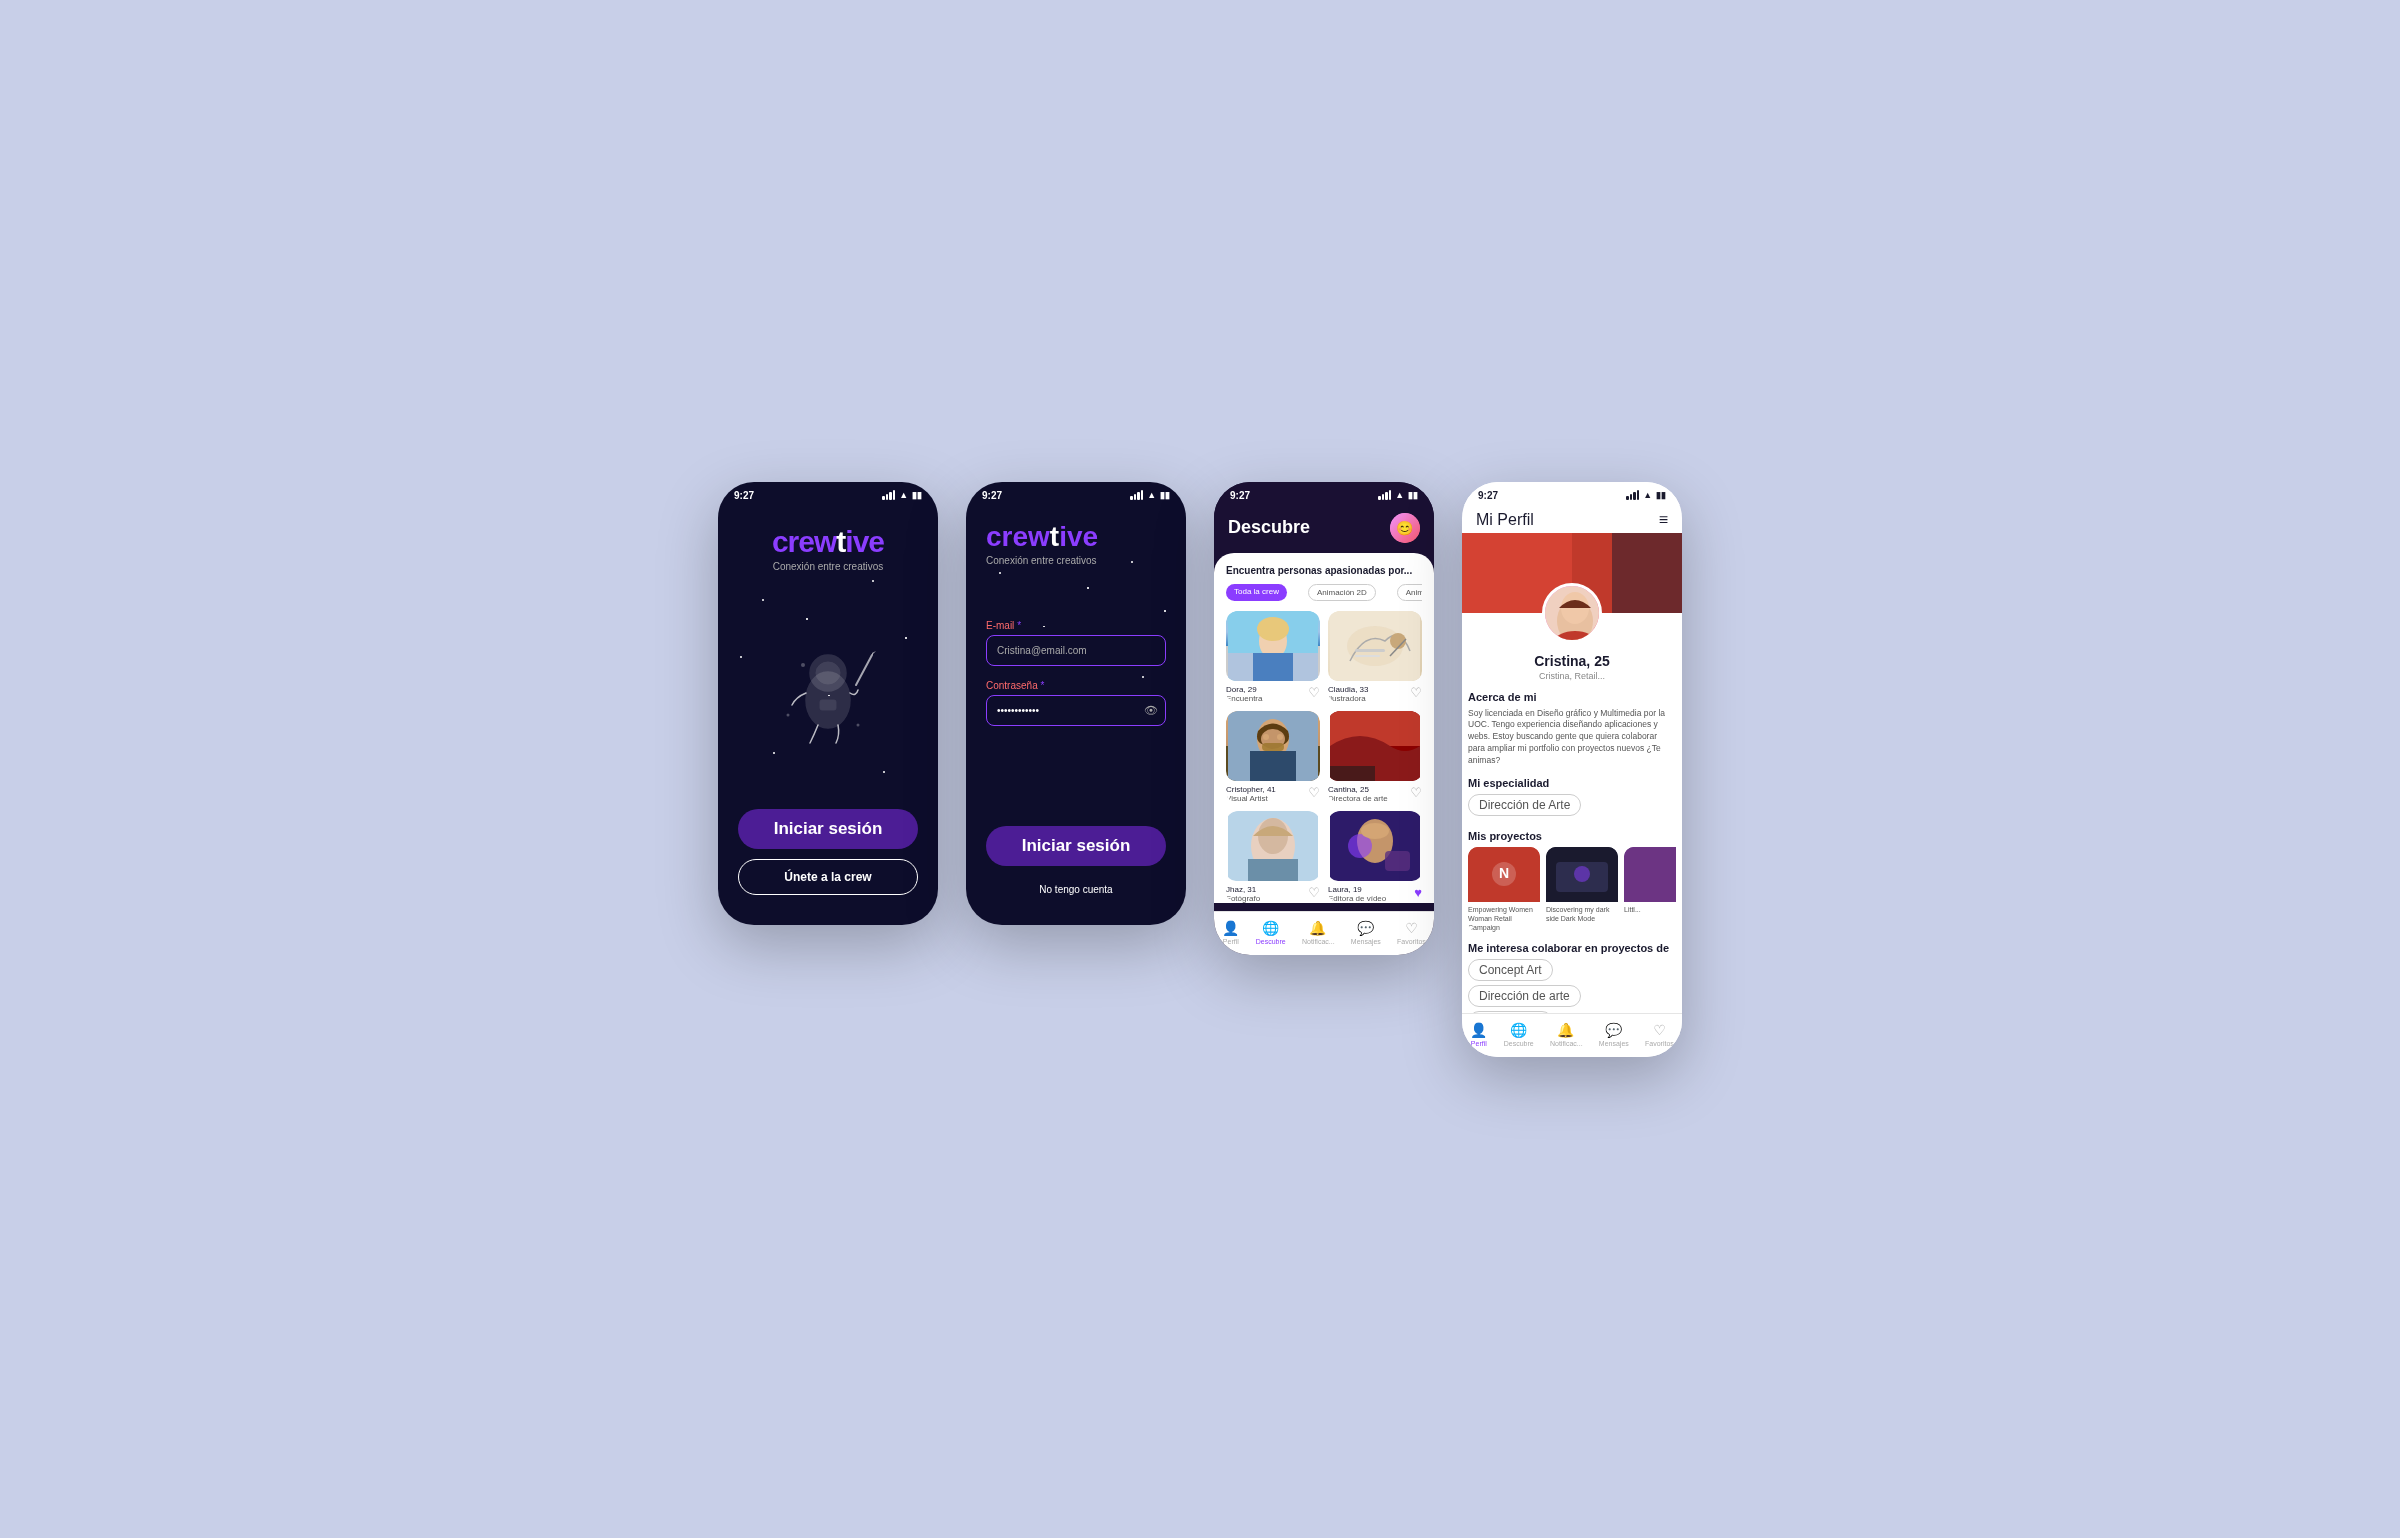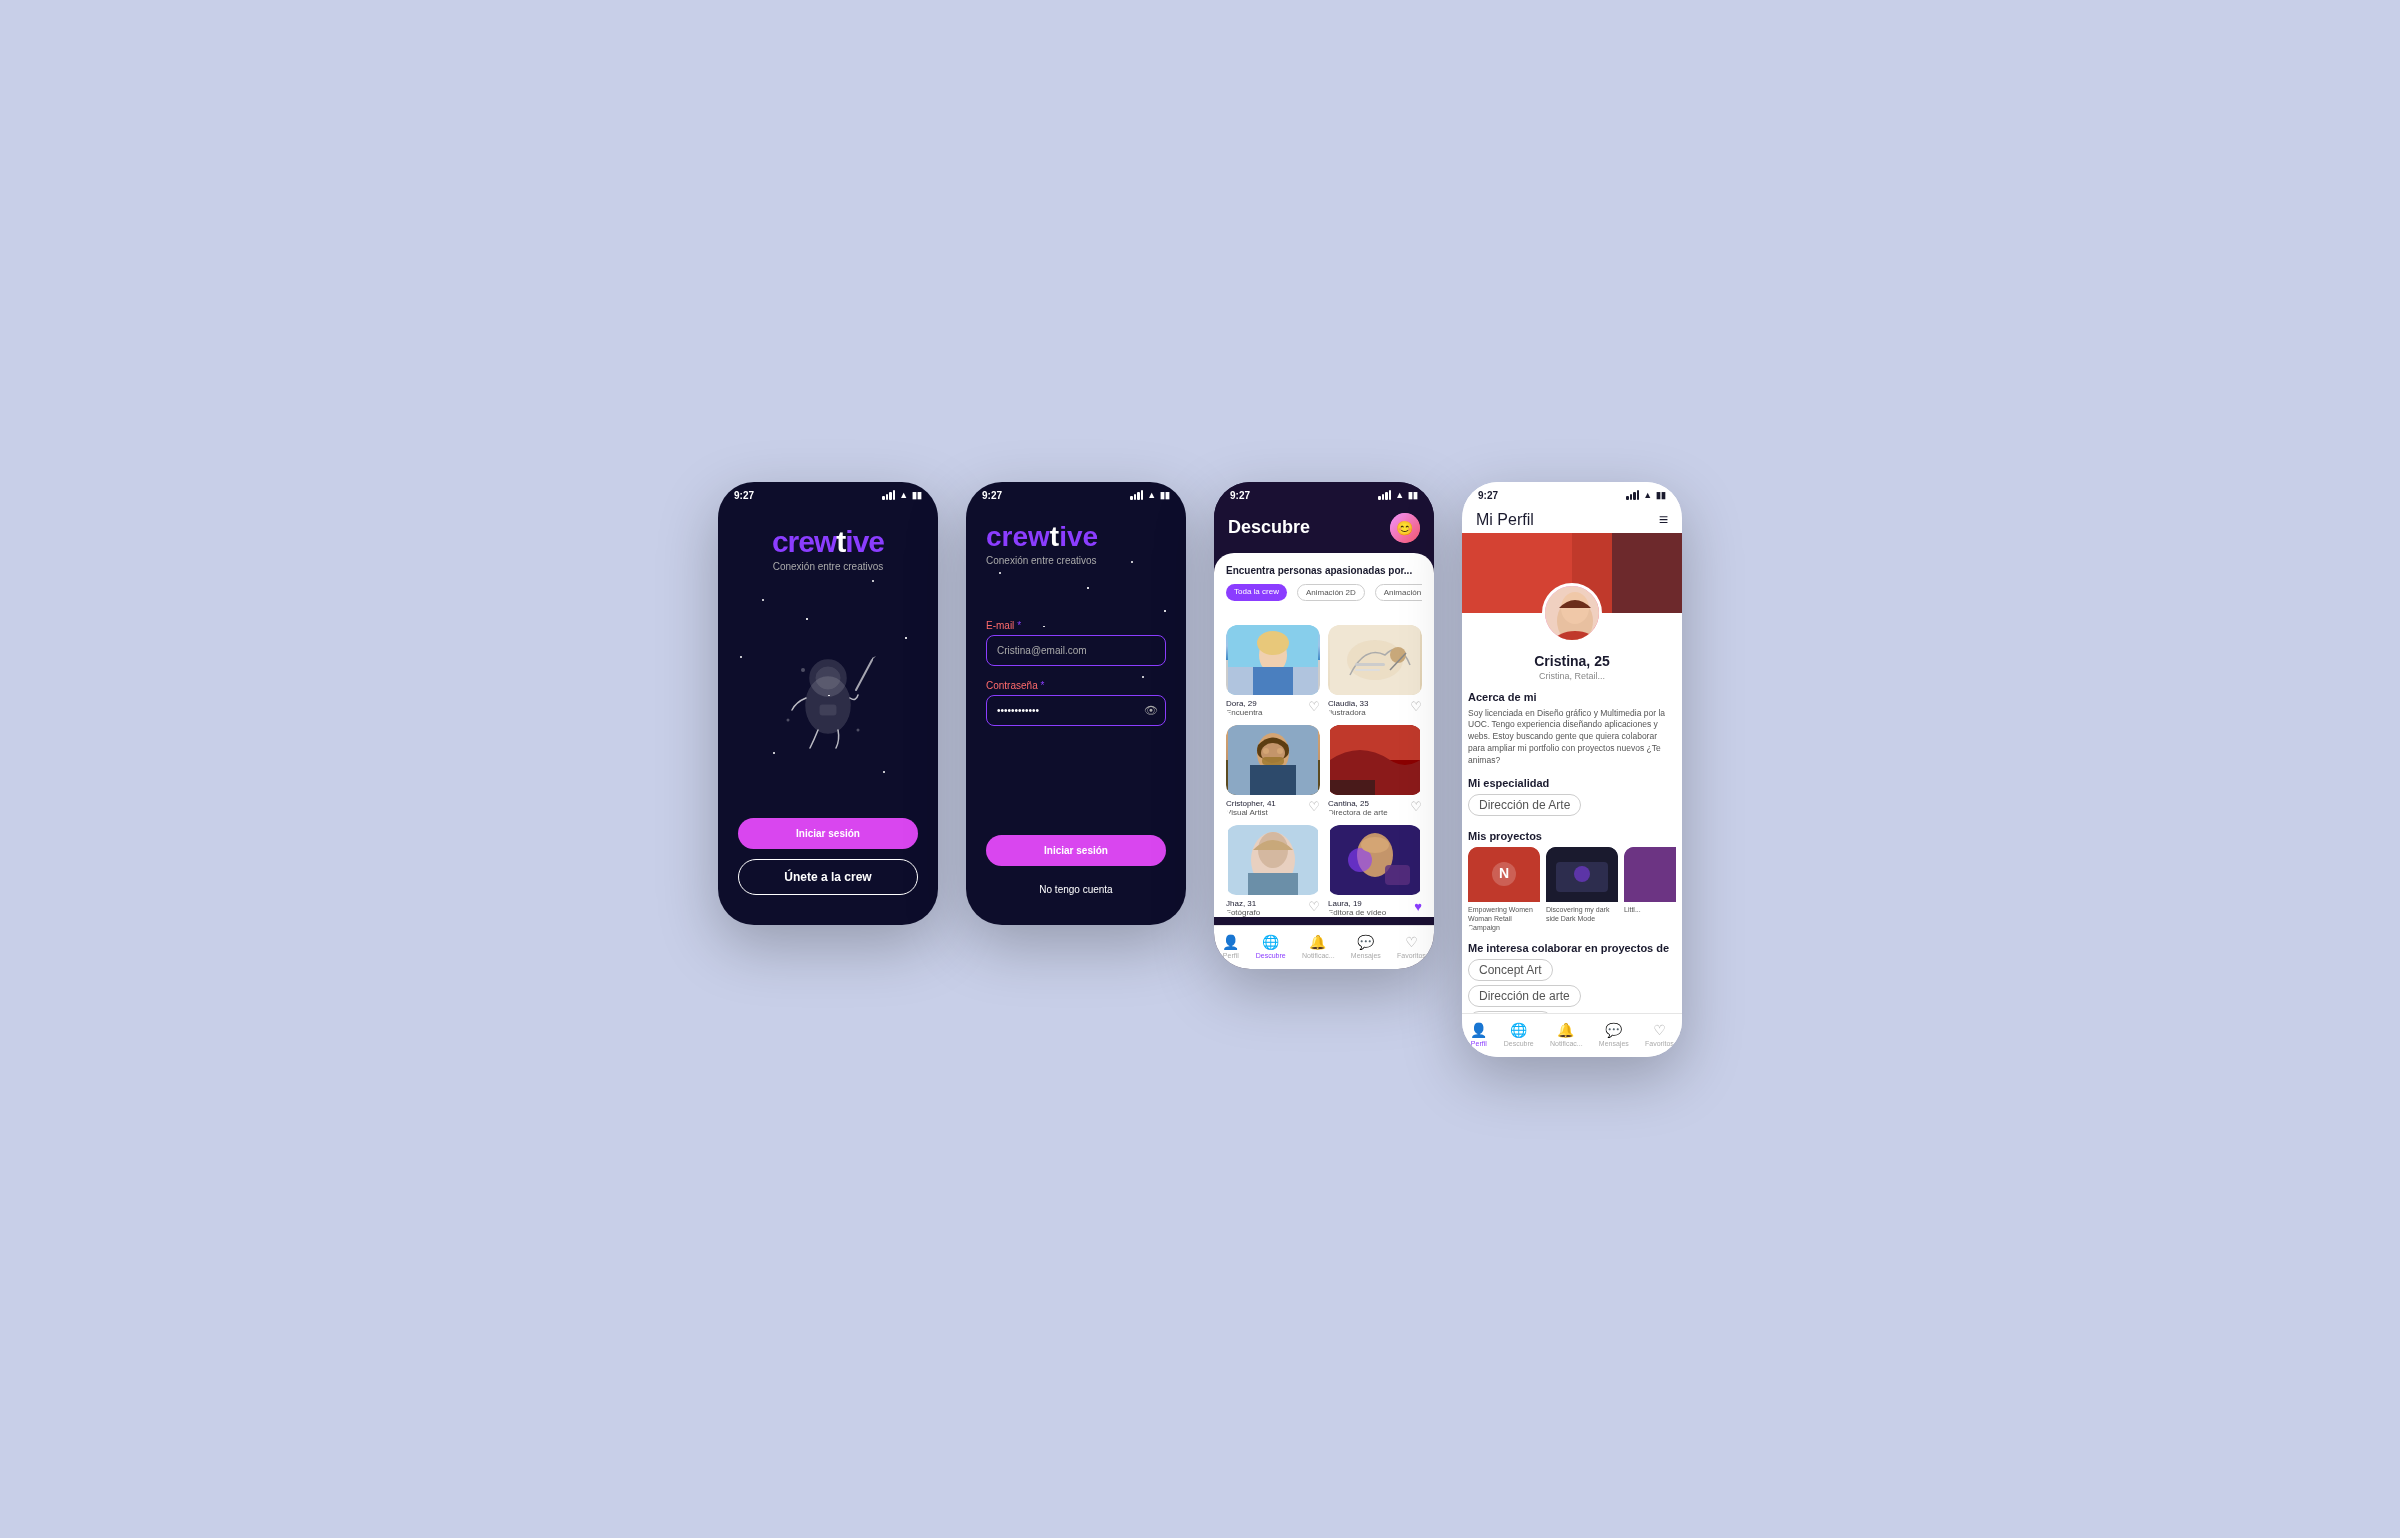--- a/index.html
+++ b/index.html
@@ -93,25 +93,25 @@
       pointer-events: none;
     }
     .star {
       position: absolute;
       background: white;
       border-radius: 50%;
     }
     .btn-primary {
       width: 100%;
       padding: 10px;
-      background: #d946ef;
+      background: #4c1d95;
       color: white;
       border: none;
       border-radius: 25px;
-      font-size: 10px;
+      font-size: 17px;
       font-weight: 600;
       cursor: pointer;
       margin-bottom: 10px;
       text-align: center;
     }
     .btn-outline {
       width: 100%;
       padding: 10px;
       background: transparent;
       color: white;
@@ -191,22 +191,22 @@
       font-weight: 700;
     }
     .find-text {
       font-size: 10px;
       font-weight: 600;
       color: #1a1a2e;
       margin-bottom: 8px;
     }
     .filter-tabs {
       display: flex;
-      gap: 10px;
-      margin-bottom: 24px;
+      gap: 21px;
+      margin-bottom: 10px;
       overflow: hidden;
     }
     .filter-tab {
       padding: 3px 8px;
       border-radius: 20px;
       font-size: 8px;
       font-weight: 500;
       white-space: nowrap;
       cursor: pointer;
     }

